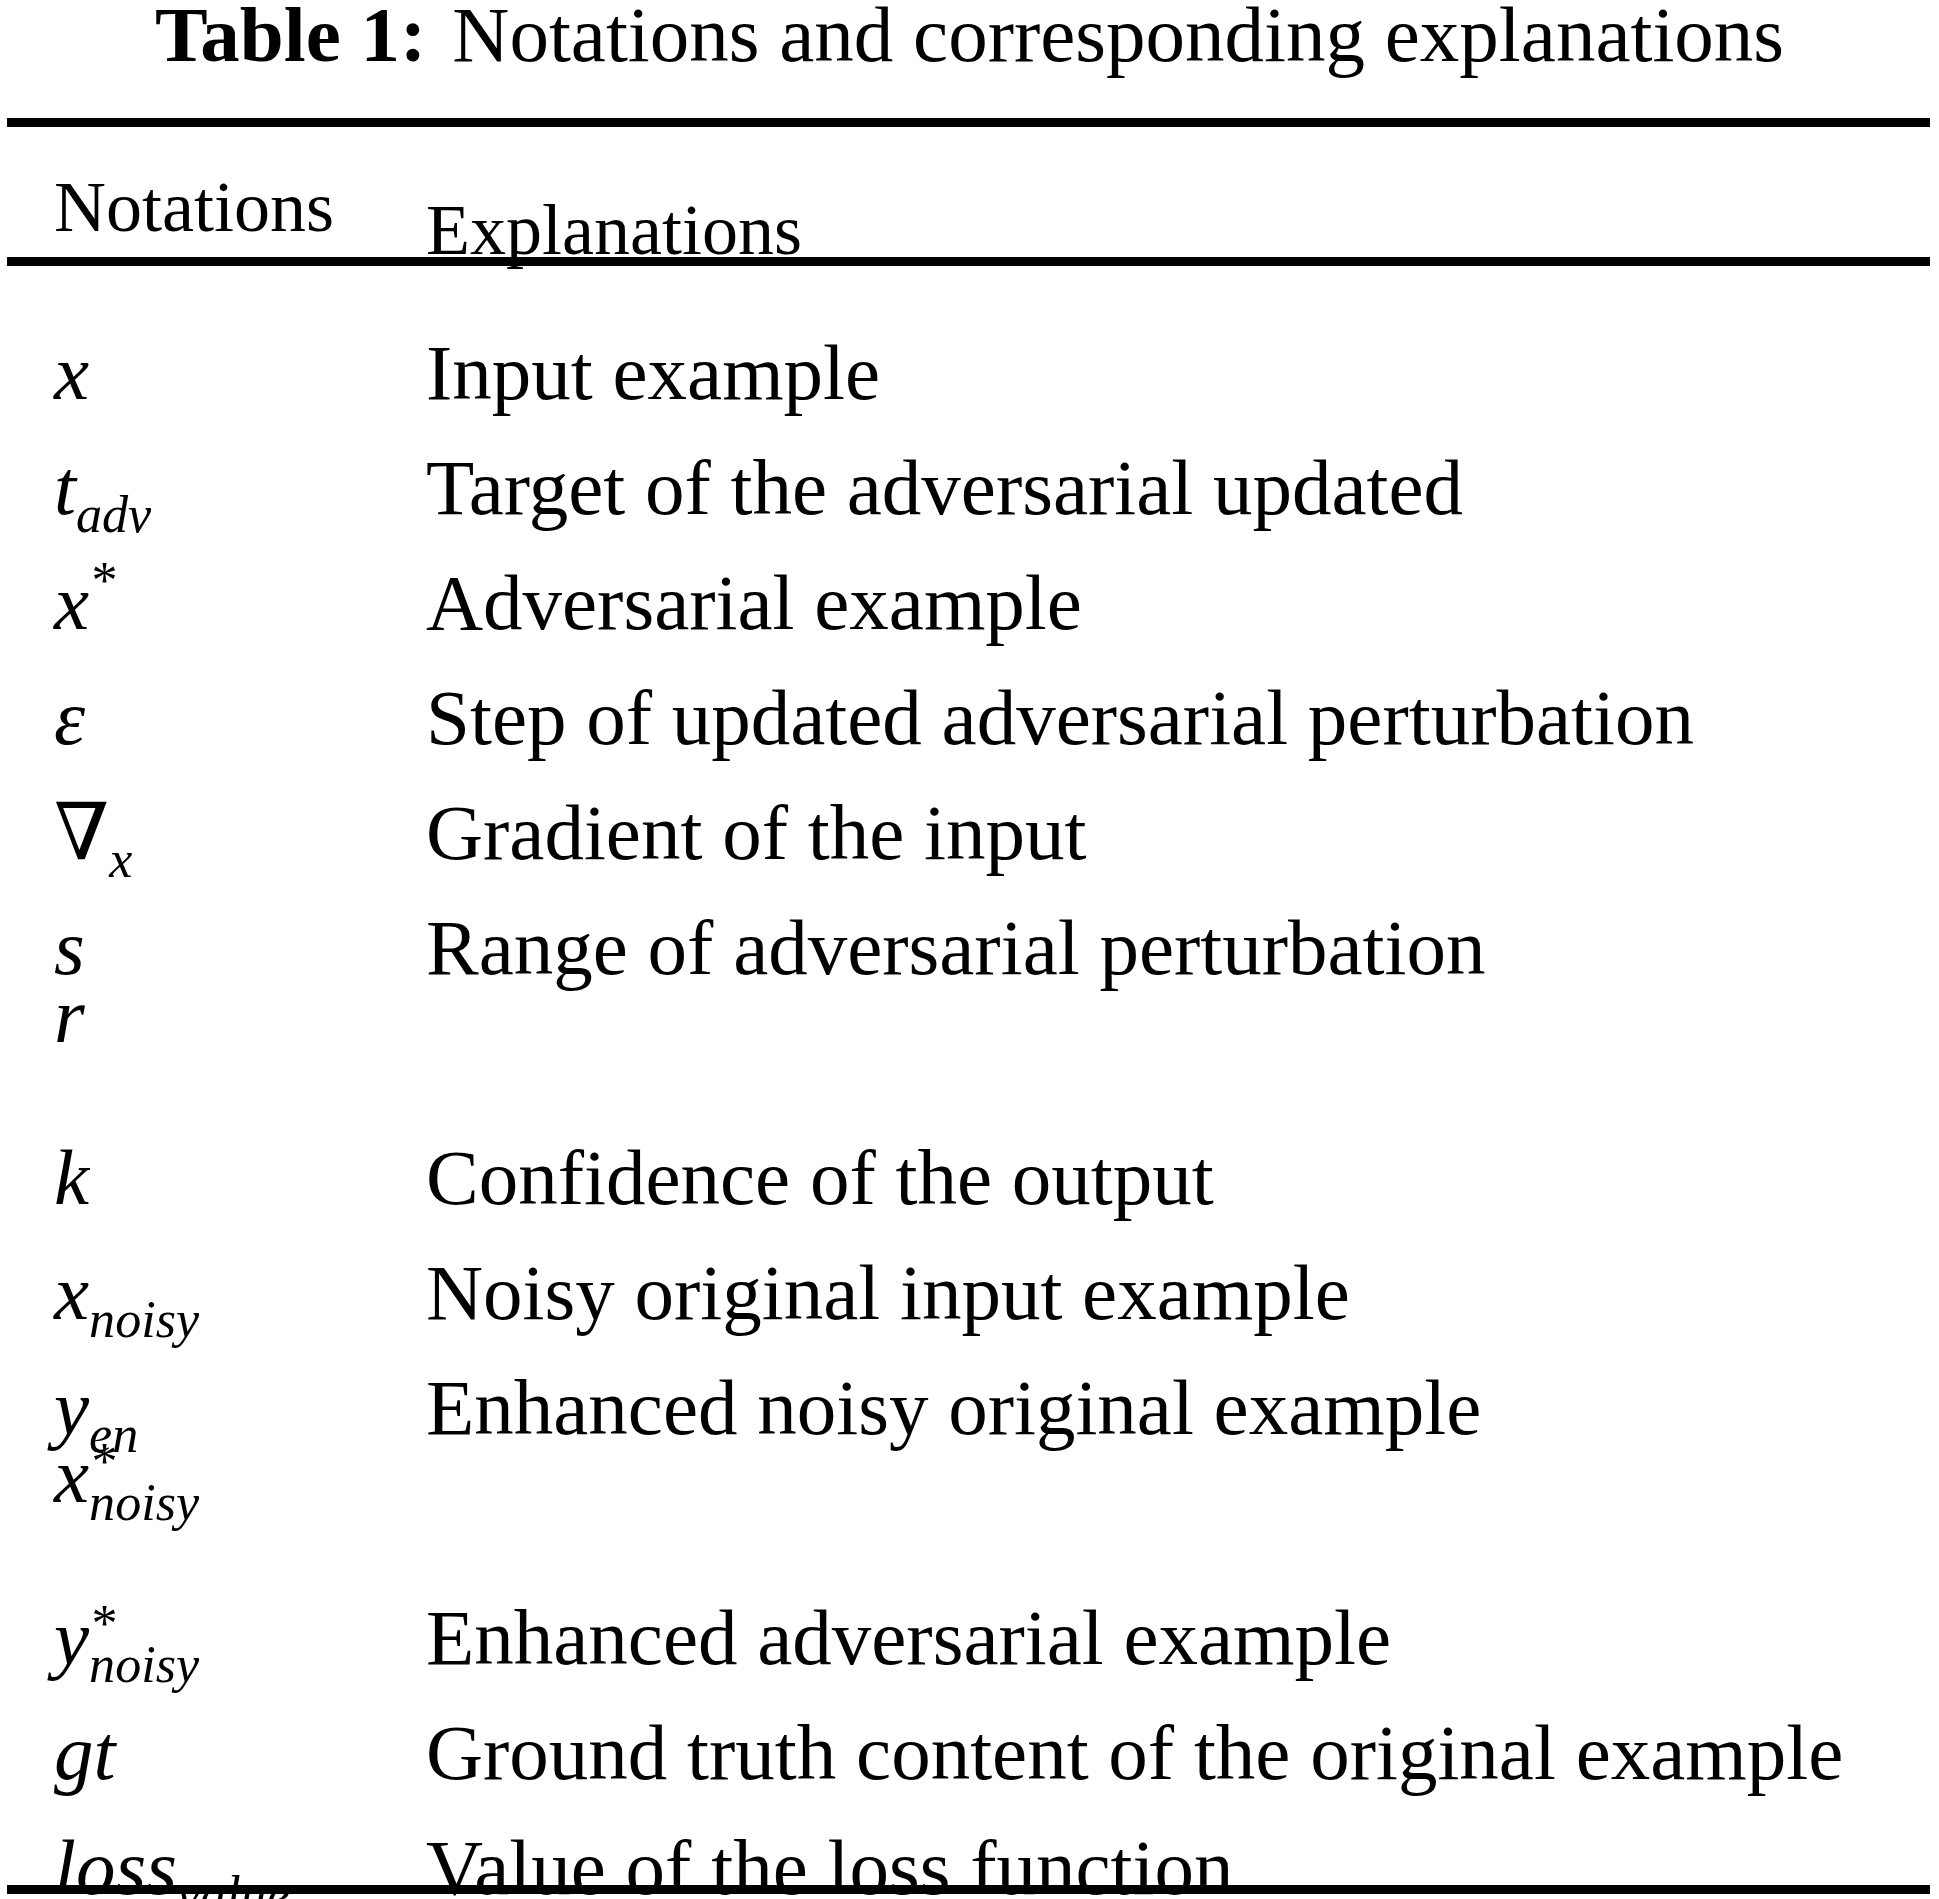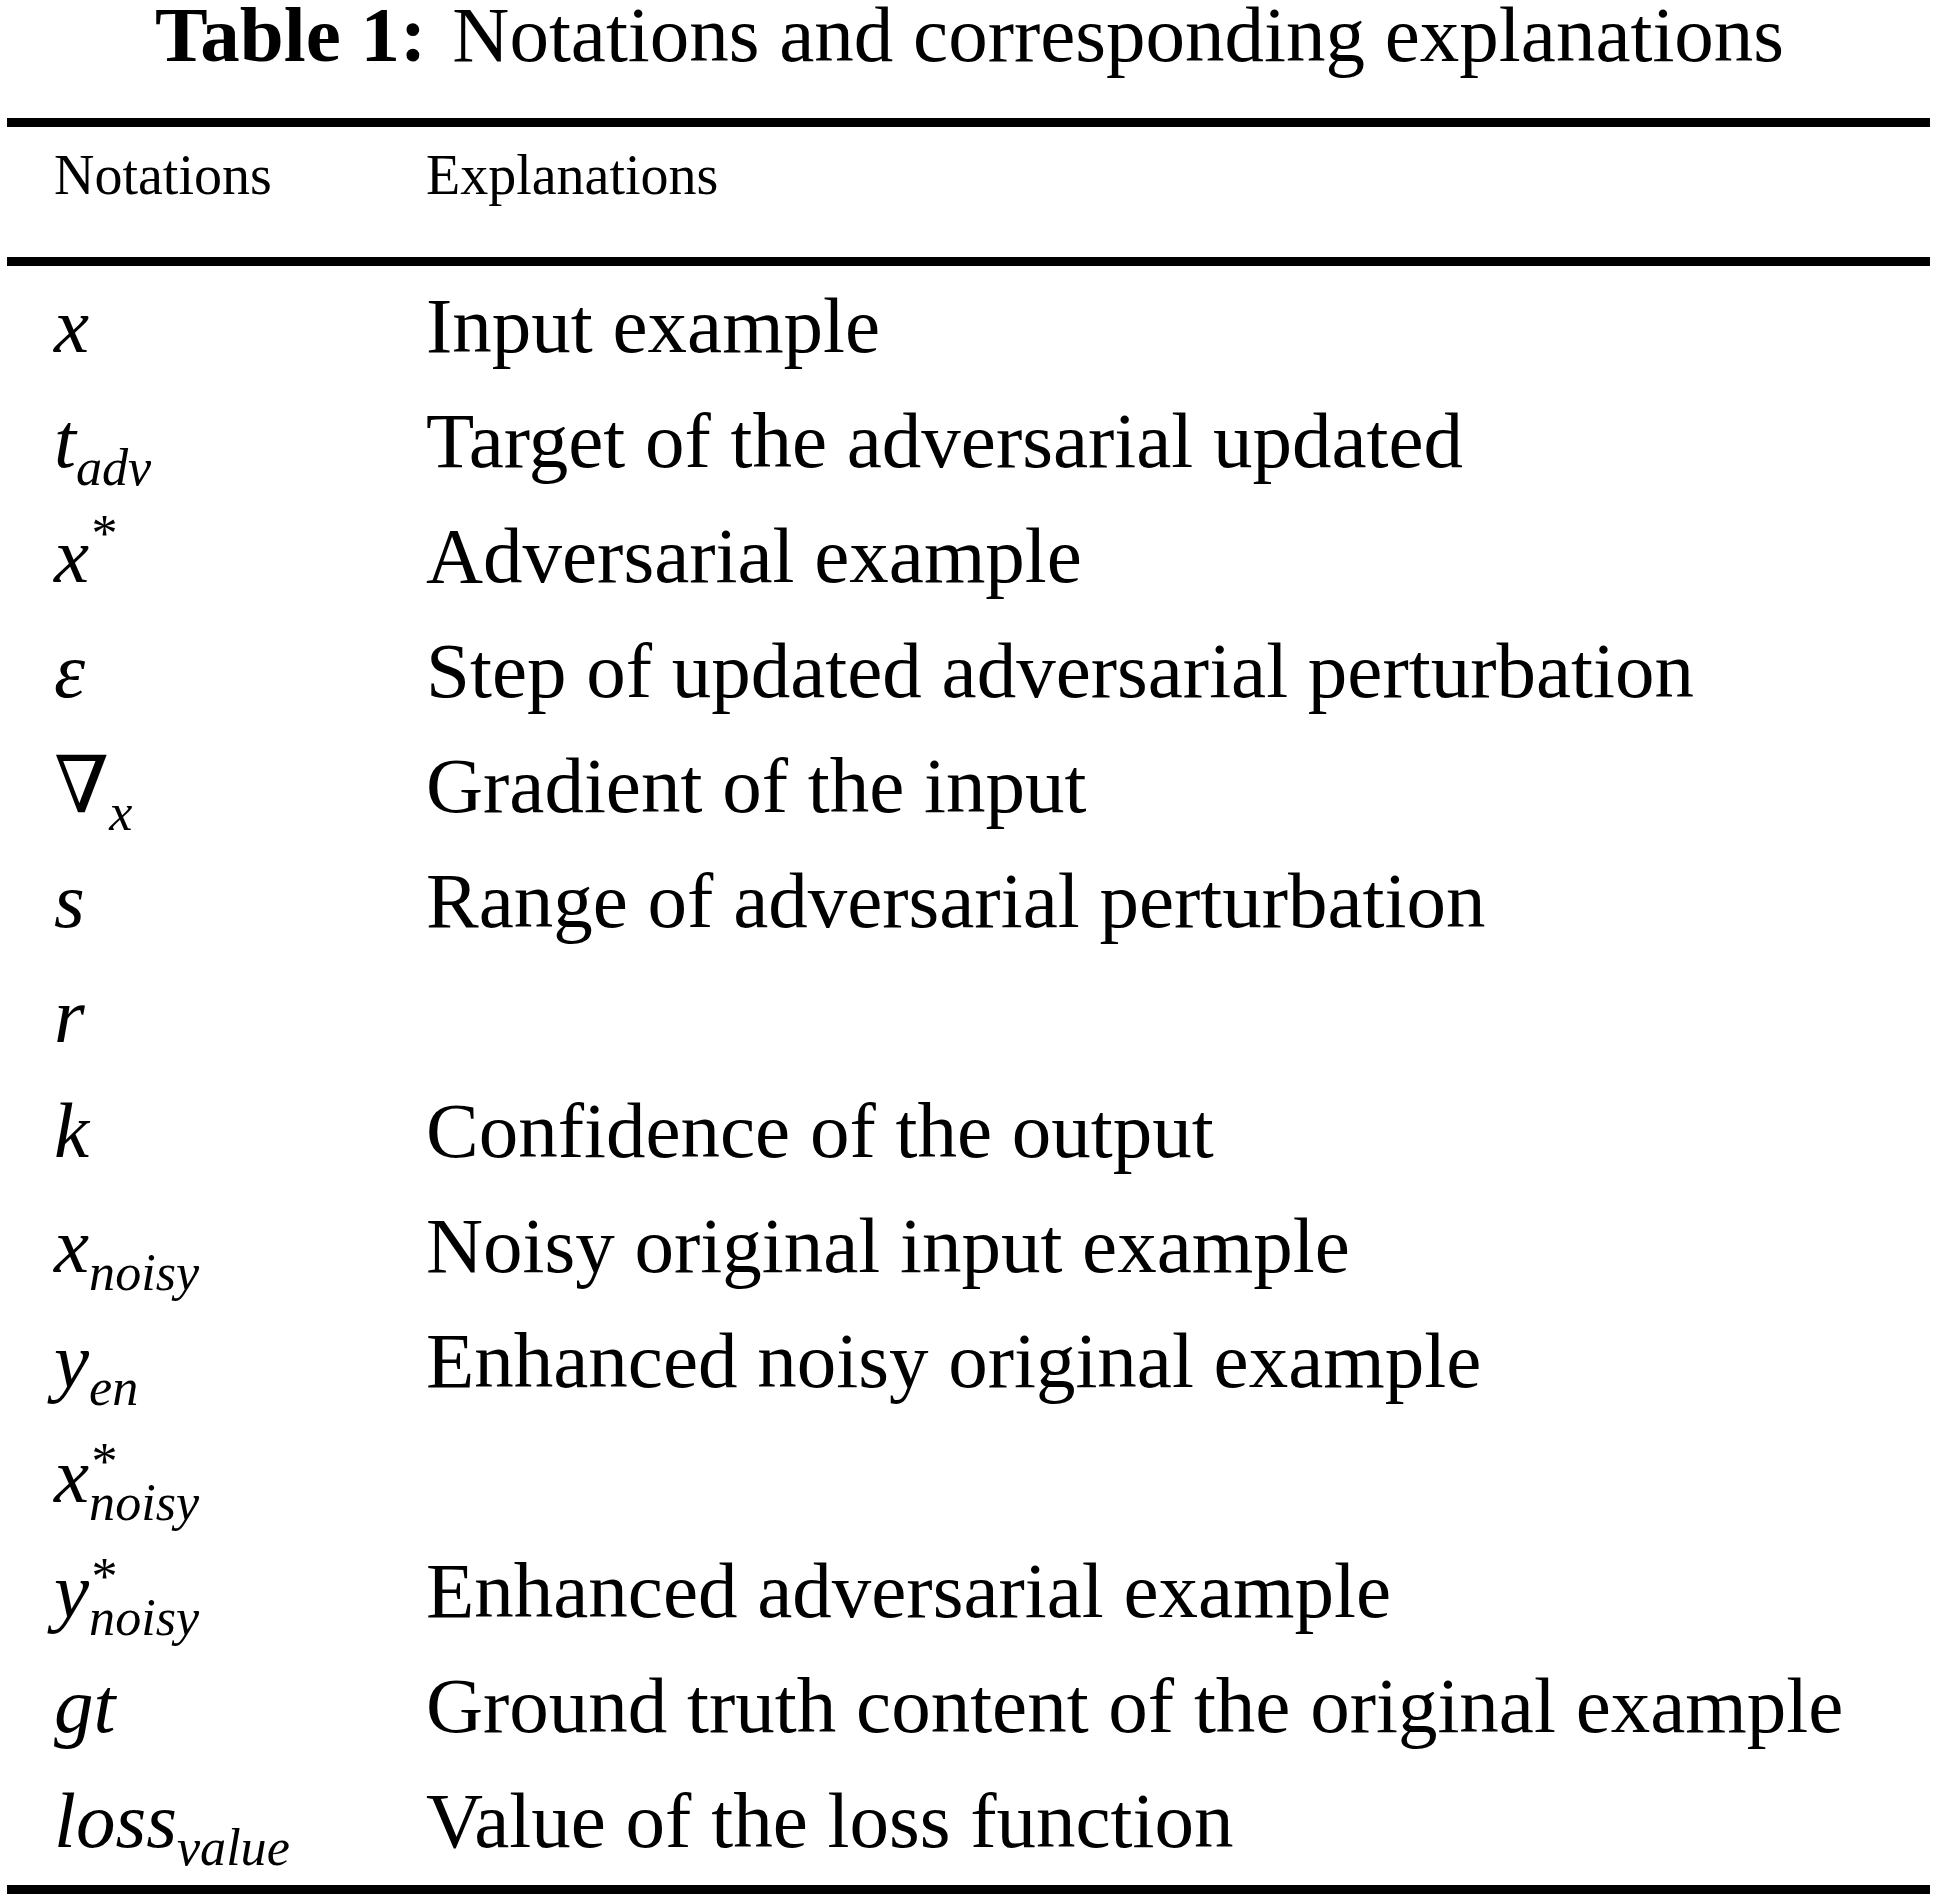--- a/index.html
+++ b/index.html
@@ -30,32 +30,32 @@
     position: absolute; left: 6.8px; right: 8.6px;
     background: var(--fg, #000000);
   }
   .rule-top    { top: 118px;  height: 8.6px; }
   .rule-mid    { top: 257px;  height: 8.6px; }
   .rule-bottom { top: 1885px; height: 8.6px; }
   
   .header-row {
     position: absolute; top: 147px; left: 0; right: 0;
     display: flex; align-items: center;
-    font-size: 56px; line-height: 1;
+    font-size: 72px; line-height: 1;
   }
   
   .rows { position: absolute; top: 286px; left: 0; right: 0; }
   .row {
     display: flex; align-items: baseline;
     height: 115px;
     font-size: 79px; line-height: 1;
   }
   .cell { white-space: nowrap; }
   .notation-col { flex: none; width: 372px; padding-left: 54px; }
-  .explanation-col { flex: 1 1 auto; }
+  .explanation-col { flex: 1 1 auto; margin-top: 47px; }
   
   .notation { font-style: italic; }
   .notation .upright { font-style: normal; }
   .nsup { font-size: 0.66em; vertical-align: 0.6em;  line-height: 0; }
   .nsub { font-size: 0.66em; vertical-align: -0.35em; line-height: 0; }
   .nstack {
     display: inline-block;
     font-size: 0.66em; line-height: 0.8;
     vertical-align: -0.35em;
     text-align: left;

